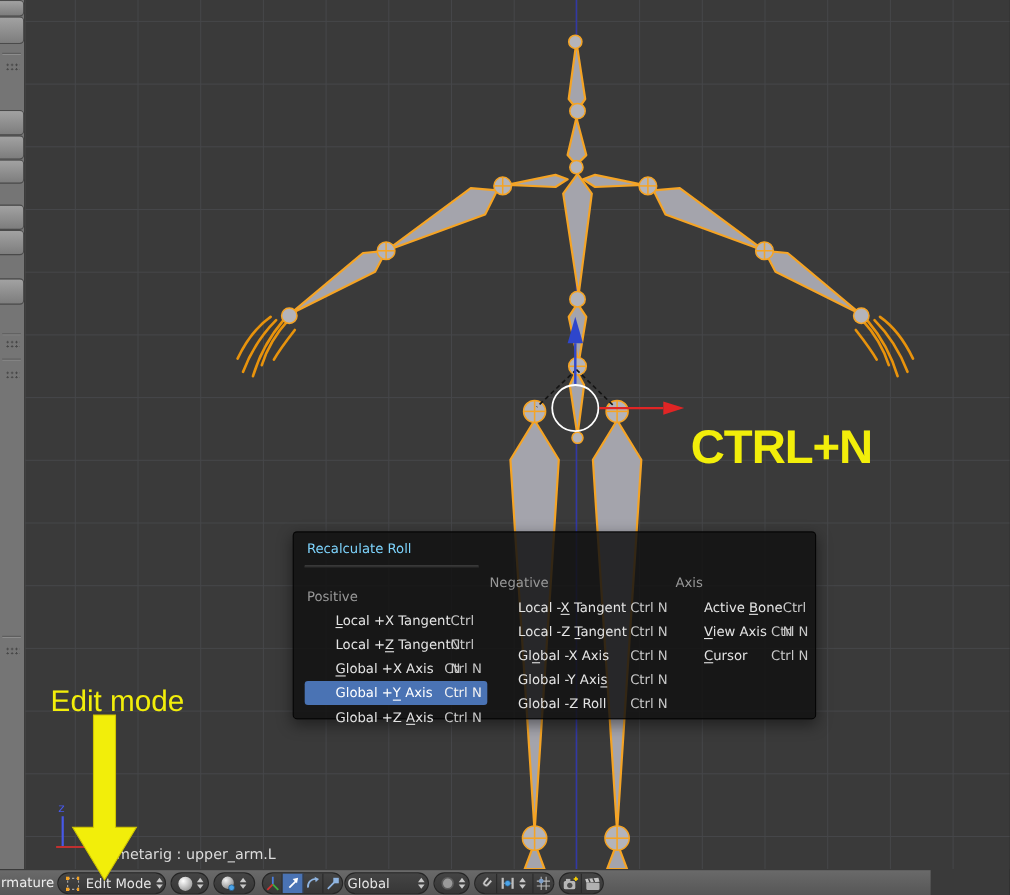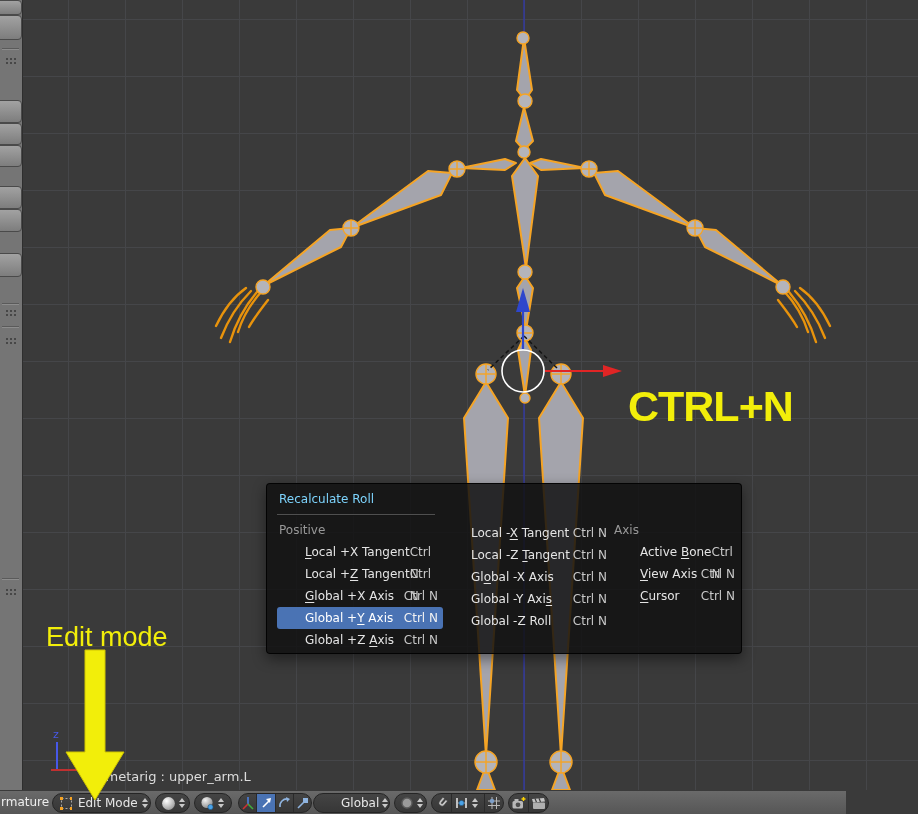--- a/index.html
+++ b/index.html
@@ -30,21 +30,21 @@
   
   #menu{position:absolute;left:266px;top:483px;width:474px;height:169px;
         background:rgba(18,18,18,0.85);border:1px solid rgba(0,0,0,0.85);
         border-radius:4px;box-shadow:0 5px 14px rgba(0,0,0,0.45);
         z-index:30;color:#e4e4e4;font-size:12px;}
   .menu-title{position:absolute;top:8px;left:12px;color:#7dd3fc;}
   .menu-sep{position:absolute;top:30px;left:10px;width:158px;height:1px;
             background:#4f4f4f;border-bottom:1px solid #151515;}
   .menu-cols{position:absolute;top:38px;left:10px;display:flex;}
   .menu-col{display:flex;flex-direction:column;}
-  .menu-col:nth-child(1){width:166px;}
+  .menu-col:nth-child(1){width:166px;margin-top:12px;}
   .menu-col:nth-child(2){width:169px;}
   .menu-col:nth-child(3){width:128px;}
   .menu-col-header{height:19px;line-height:17px;color:#989898;padding-left:2px;}
   .menu-item{height:22px;line-height:22px;display:flex;padding-left:28px;
              border-radius:3px;cursor:default;}
   .menu-item .mi-label{flex:1;white-space:nowrap;}
   .menu-item .mi-shortcut{color:#c8c8c8;padding-right:5px;}
   .menu-item u{text-underline-offset:2px;}
   .menu-item.highlighted{background:#4a73b4;color:#fff;}
   .menu-item.highlighted .mi-shortcut{color:#f2f2f2;}
@@ -219,20 +219,21 @@
           <div class="menu-item highlighted">
             <span class="mi-label">Global +<u>Y</u> Axis</span>
             <span class="mi-shortcut">Ctrl N</span>
           </div>
           <div class="menu-item">
             <span class="mi-label">Global +Z <u>A</u>xis</span>
             <span class="mi-shortcut">Ctrl N</span>
           </div>
         </div>
         <div class="menu-col">
+          <div class="menu-col-header">Negative</div>
           <div class="menu-item">
             <span class="mi-label">Local -<u>X</u> Tangent</span>
             <span class="mi-shortcut">Ctrl N</span>
           </div>
           <div class="menu-item">
             <span class="mi-label">Local -Z <u>T</u>angent</span>
             <span class="mi-shortcut">Ctrl N</span>
           </div>
           <div class="menu-item">
             <span class="mi-label">Gl<u>o</u>bal -X Axis</span>
@@ -339,21 +340,21 @@
       </div>
       <div class="tb-cell" style="width:18px">
         <svg width="14" height="14">
           <line x1="3" y1="12" x2="9" y2="6" stroke="#8fb4e0" stroke-width="1.6"></line>
           <rect x="8" y="2" width="5" height="5" fill="#8fb4e0"></rect>
         </svg>
       </div>
     </div>
 
     <div class="tb-btn" style="left:313px;width:77px">
-      <span class="tb-lbl" style="flex:1;padding-left:27px">Global</span>
+      <span class="tb-lbl" style="flex:1;padding-left:2px">Global</span>
       <span class="updn">
         <span class="up"></span>
           <span class="dn"></span>
         </span>
     </div>
 
     <div class="tb-btn" style="left:394px;width:33px">
       <svg width="14" height="14" style="margin-left:5px">
         <circle cx="7" cy="7" r="5" fill="#9a9a9a" stroke="#5c5c5c" stroke-width="1.4"></circle>
       </svg>

